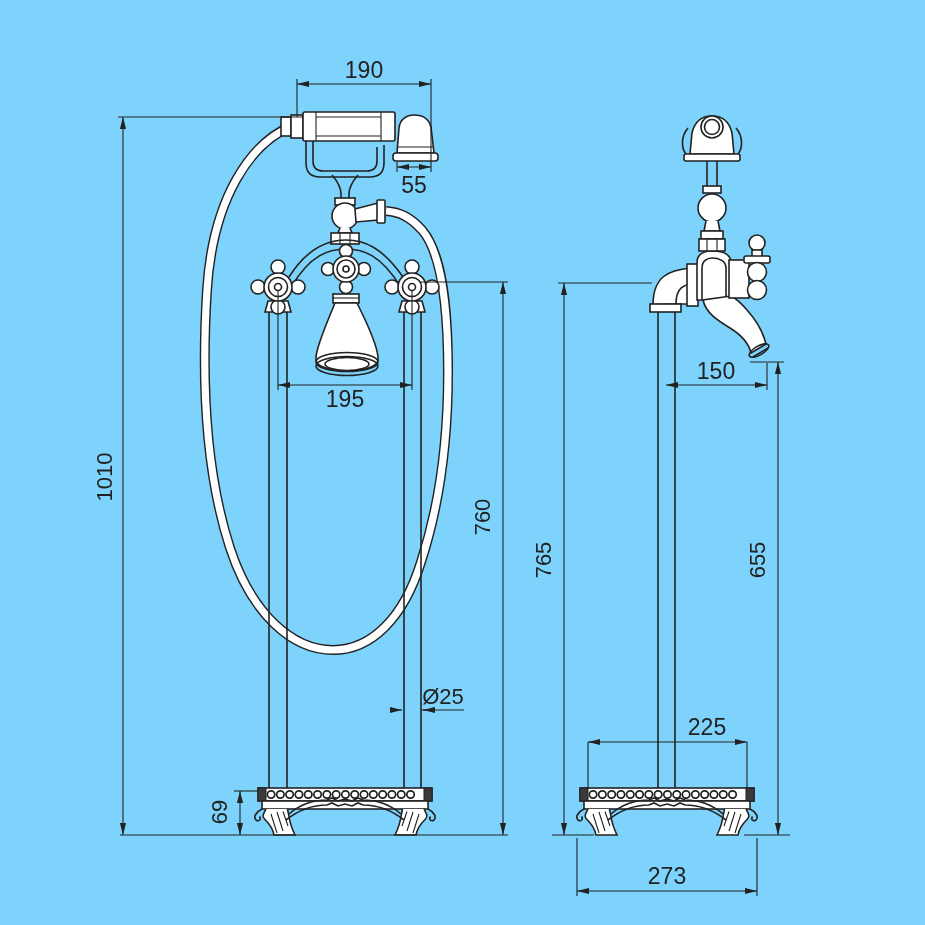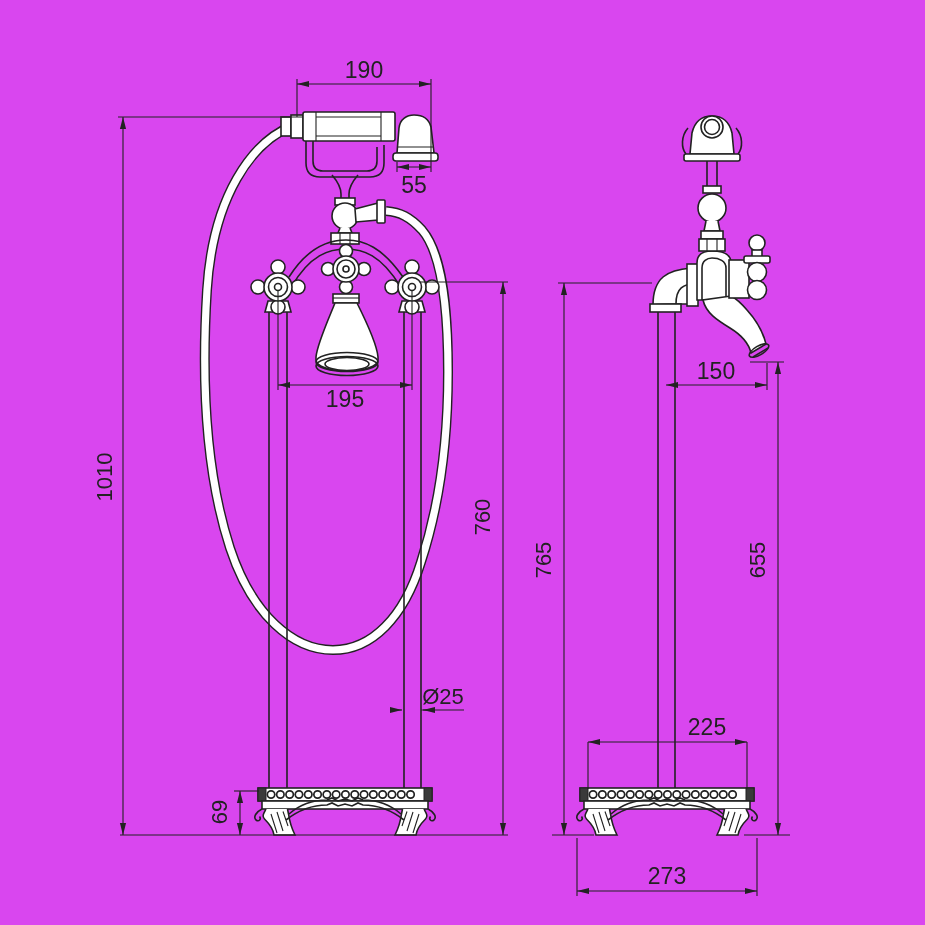--- a/index.html
+++ b/index.html
@@ -1,16 +1,16 @@
 <!DOCTYPE html>
 <html><head>
 <meta charset="utf-8">
 <style>
   html,body{margin:0;padding:0;background:#ffffff;}
-  .stage{width:925px;height:925px;background:#d946ef;position:relative;overflow:hidden;}
+  .stage{width:925px;height:925px;background:#7dd3fc;position:relative;overflow:hidden;}
   svg{display:block;}
   svg text{font-family:"Liberation Sans","DejaVu Sans",sans-serif;fill:#222;}
   .dimtxt{font-size:23px;}
   .dimtxt-v{font-size:22px;}
   .stroke{stroke:#222;fill:none;stroke-width:1.6;}
   .strokef{stroke:#222;fill:#fff;stroke-width:1.6;}
   .thin{stroke:#222;fill:none;stroke-width:1.1;}
   .dim{stroke:#222;fill:none;stroke-width:1.1;}
 </style>
 </head>

